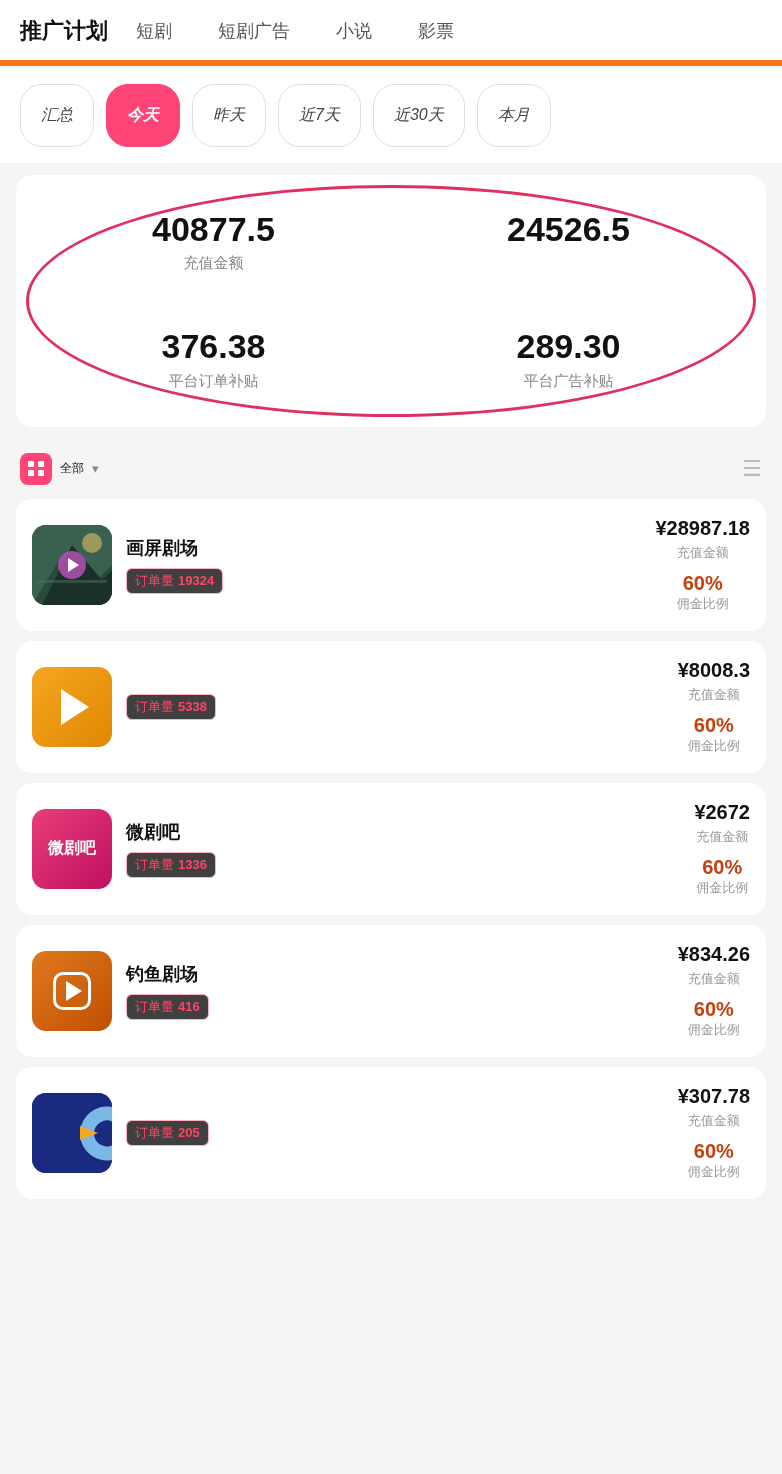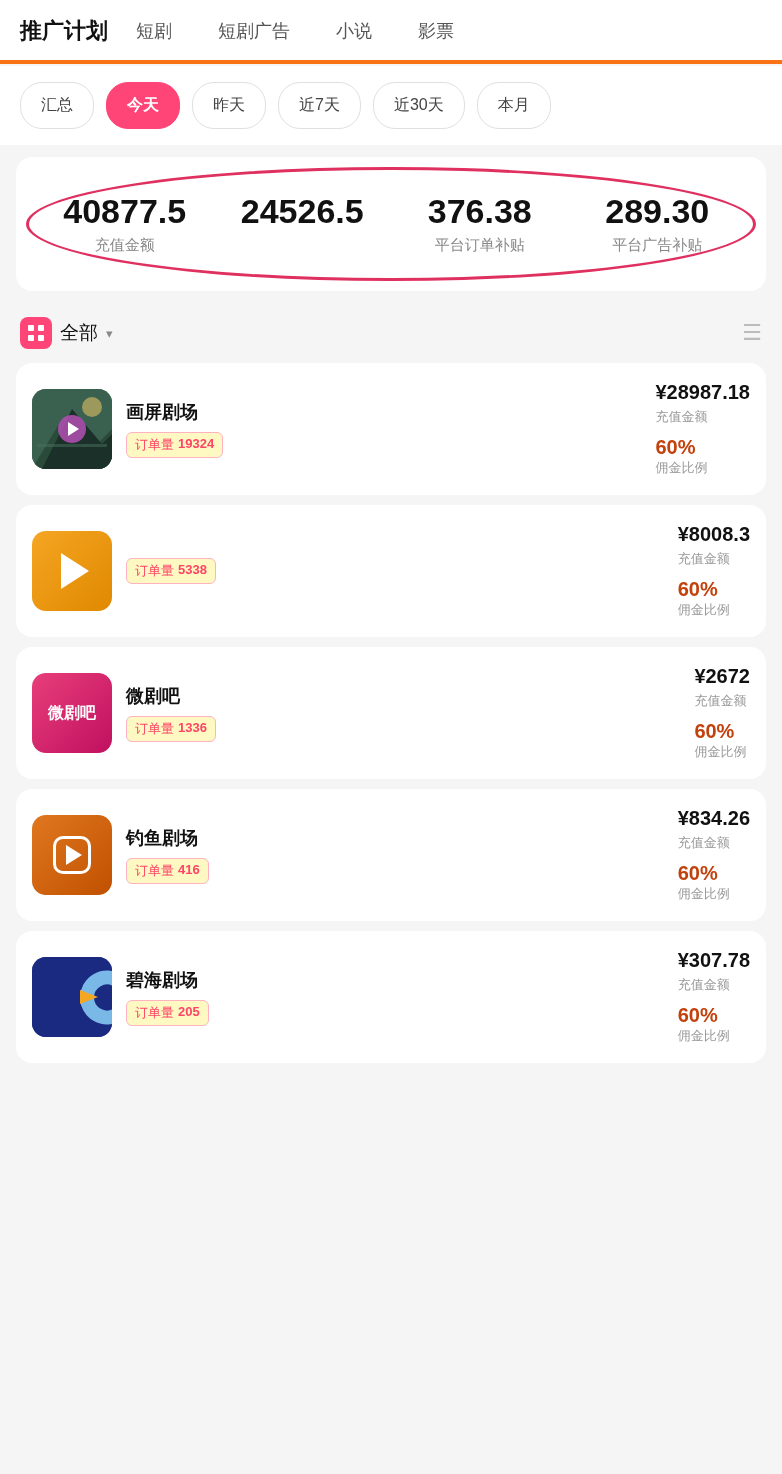--- a/index.html
+++ b/index.html
@@ -12,21 +12,21 @@
       overflow-x: hidden;
     }
 
     
     .header {
       background: #fff;
       padding: 16px 20px 0 20px;
       display: flex;
       align-items: center;
       gap: 28px;
-      border-bottom: 4px solid #f97316;
+      border-bottom: 6px solid #f97316;
     }
     .header-title {
       font-size: 22px;
       font-weight: 700;
       color: #111;
       padding-bottom: 14px;
     }
     .header-nav {
       display: flex;
       gap: 46px;
@@ -42,27 +42,28 @@
     
     .filter-bar {
       background: #fff;
       padding: 16px 20px;
       display: flex;
       gap: 12px;
       align-items: center;
       margin-top: 2px;
     }
     .filter-tab {
-      padding: 12px 20px;
+      padding: 20px 20px;
       border-radius: 22px;
       font-size: 16px;
       cursor: pointer;
       border: 1.5px solid #e0e0e0;
       color: #444;
       background: #fff;
+      font-style: italic;
     }
     .filter-tab.active {
       background: #ff4477;
       color: #fff;
       border-color: #ff4477;
       font-weight: 600;
     }
 
     
     .stats-card {
@@ -77,21 +78,21 @@
       top: 10px;
       left: 10px;
       right: 10px;
       bottom: 10px;
       border: 3px solid #e03060;
       border-radius: 50%;
       pointer-events: none;
     }
     .stats-grid {
       display: grid;
-      grid-template-columns: 1fr 1fr 1fr 1fr;
+      grid-template-columns: 1fr 1fr;
       gap: 31px 0;
     }
     .stat-item {
       text-align: center;
       padding: 12px 0;
     }
     .stat-value {
       font-size: 34px;
       font-weight: 700;
       color: #111;
@@ -132,21 +133,21 @@
       width: 16px;
       height: 16px;
     }
     .filter-icon-dot {
       width: 6px;
       height: 6px;
       background: #fff;
       border-radius: 1px;
     }
     .filter-label {
-      font-size: 19px;
+      font-size: 12px;
       color: #111;
       font-weight: 500;
     }
     .filter-arrow {
       font-size: 13px;
       color: #888;
     }
     .list-icon {
       font-size: 22px;
       color: #bbb;
@@ -181,38 +182,38 @@
       min-width: 0;
     }
     .drama-name {
       font-size: 18px;
       font-weight: 600;
       color: #111;
       margin-bottom: 8px;
     }
     .order-badge {
       display: inline-flex;
-      align-items: flex-start;
+      align-items: center;
       gap: 4px;
-      background: #fef9c3;
+      background: #404040;
       border: 1px solid #ffb3c0;
       border-radius: 6px;
       padding: 3px 8px;
     }
     .order-badge-label {
       font-size: 13px;
       color: #ff4466;
     }
     .order-badge-value {
       font-size: 13px;
       color: #ff4466;
       font-weight: 600;
     }
     .drama-stats {
-      text-align: left;
+      text-align: center;
       flex-shrink: 0;
     }
     .drama-amount {
       font-size: 20px;
       font-weight: 600;
       color: #111;
       margin-bottom: 4px;
     }
     .drama-amount-label {
       font-size: 13px;
@@ -468,21 +469,20 @@
     <div class="drama-thumb thumb-5" style="position:relative;">
       <svg width="80" height="80" viewBox="0 0 80 80" xmlns="http://www.w3.org/2000/svg">
         <rect width="80" height="80" fill="#1a2a80"></rect>
 
         <path d="M55,40 A20,20 0 1,1 55,41" fill="none" stroke="#7ab8e8" stroke-width="14" stroke-linecap="round"></path>
 
         <polygon points="48,33 66,40 48,47" fill="#f5a623"></polygon>
       </svg>
     </div>
     <div class="drama-info">
-      <div class="drama-name">碧海剧场</div>
       <div class="order-badge">
         <span class="order-badge-label">订单量</span>
         <span class="order-badge-value">205</span>
       </div>
     </div>
     <div class="drama-stats">
       <div class="drama-amount">¥307.78</div>
       <div class="drama-amount-label">充值金额</div>
       <div class="drama-rate">60%</div>
       <div class="drama-rate-label">佣金比例</div>

